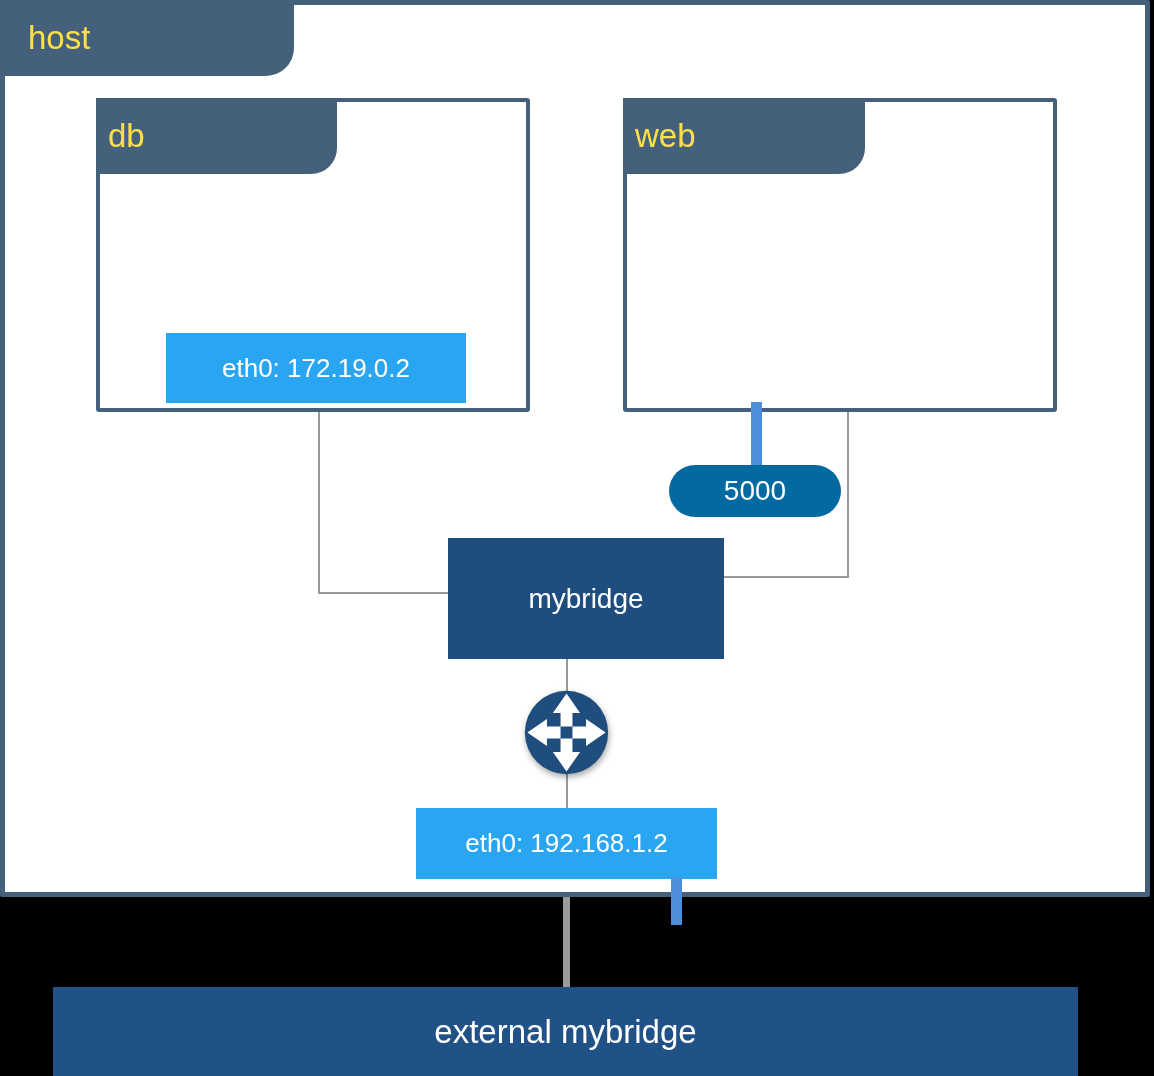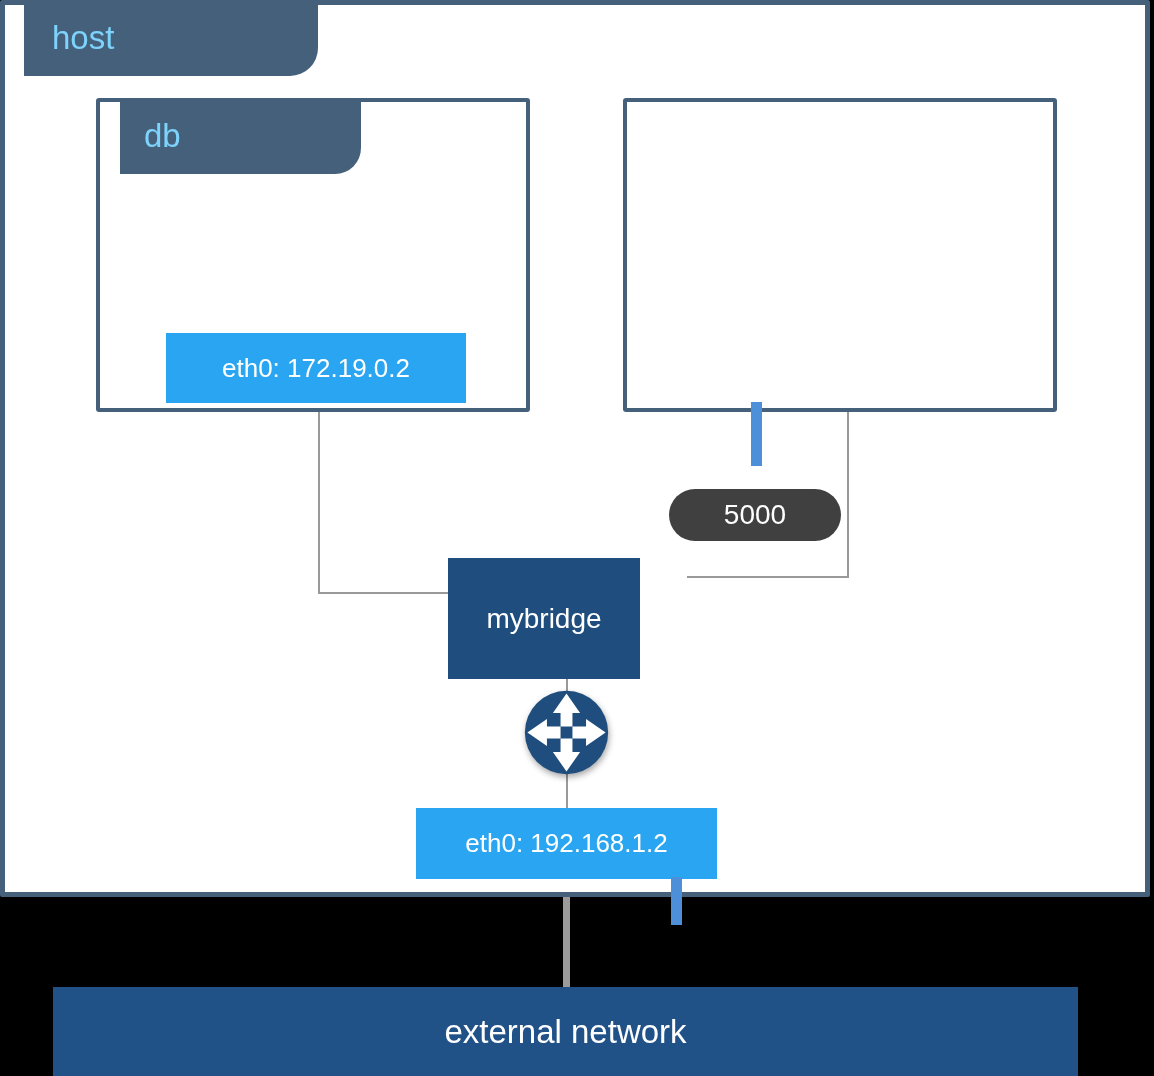--- a/index.html
+++ b/index.html
@@ -10,34 +10,34 @@
     position:relative; width:1154px; height:1076px;
     background:#000; overflow:hidden;
   }
 
   
   .host-box {
     position:absolute; left:0; top:0; width:1150px; height:897px;
     background:#fff; border:5px solid #45607A; border-radius:2px; z-index:0;
   }
   .tab {
-    position:absolute; background:#45607A; color:#7dd3fc;
+    position:absolute; background:#45607A; color:#fde047;
     display:flex; align-items:center; z-index:5;
-    border-radius:0 0 28px 0; font-size:33px;margin-left:24px;
+    border-radius:0 0 28px 0; font-size:33px;
   }
   .host-tab { left:0; top:0; width:294px; height:76px; padding-left:28px; }
 
   
   .cbox {
     position:absolute; width:434px; height:314px;
     background:#fff; border:4px solid #45607A; border-radius:3px; z-index:2;
   }
   .db-box  { left:96px;  top:98px; }
   .web-box { left:623px; top:98px; }
-  .cbox-tab { height:76px; width:241px; border-radius:0 0 26px 0; padding-left:24px; }
+  .cbox-tab { height:76px; width:241px; border-radius:0 0 26px 0; padding-left:12px; }
   .db-tab  { left:96px;  top:98px; }
   .web-tab { left:623px; top:98px; width:242px; }
 
   
   .iface {
     position:absolute; background:#2AA5F1; color:#fff;
     display:flex; align-items:center; justify-content:center;
     font-size:26px; z-index:6;
   }
   .db-iface   { left:166px; top:333px; width:300px; height:70px; }
@@ -53,30 +53,30 @@
   .conn-bridge-v { left:566px; top:655px; width:2px; height:155px; }
   .conn-ext-v    { left:563px; top:897px; width:7px; height:93px; background:#9b9b9b; }
 
   
   .pconn { position:absolute; background:#4E8FD9; }
   .conn-5000 { left:751px; top:402px; width:11px; height:64px; z-index:4; }
   .conn-8000 { left:671px; top:877px; width:11px; height:48px; z-index:8; }
 
   
   .pill {
-    position:absolute; background:#404040; color:#fff;
+    position:absolute; background:#0369a1; color:#fff;
     display:flex; align-items:center; justify-content:center;
-    font-size:28px; z-index:9;margin-top:24px;
+    font-size:28px; z-index:9;
   }
   .pill-5000 { left:669px; top:465px; width:172px; height:52px; border-radius:26px; }
   .pill-8000 { left:590px; top:923px; width:172px; height:55px; border-radius:28px; }
 
   
   .bridge-box {
-    position:absolute; left:448px; top:558px; width:192px; height:121px;
+    position:absolute; left:448px; top:538px; width:276px; height:121px;
     background:#1F4E7E; color:#fff; font-size:28px;
     display:flex; align-items:center; justify-content:center; z-index:6;
   }
 
   
   .router {
     position:absolute; left:524px; top:690px; width:85px; height:85px; z-index:4;
     filter:drop-shadow(1px 3px 3px rgba(0,0,0,0.35));
   }
 
@@ -104,35 +104,38 @@
   <div class="conn conn-bridge-v"></div>
   <div class="conn conn-ext-v"></div>
 
   <div class="cbox db-box"></div>
   <div class="tab cbox-tab db-tab">
     <span>db</span>
   </div>
   <div class="iface db-iface">eth0: 172.19.0.2</div>
 
   <div class="cbox web-box"></div>
+  <div class="tab cbox-tab web-tab">
+    <span>web</span>
+  </div>
 
   <div class="pconn conn-5000"></div>
   <div class="pill pill-5000">5000</div>
 
   <div class="bridge-box">mybridge</div>
 
   <svg class="router" viewBox="0 0 100 100">
     <circle cx="50" cy="50" r="49" fill="#1F4E7E"></circle>
     <g fill="#fff">
       <path d="M50 4 L66 27 L57 27 L57 43 L43 43 L43 27 L34 27 Z"></path>
       <path d="M50 96 L66 73 L57 73 L57 57 L43 57 L43 73 L34 73 Z"></path>
       <path d="M4 50 L27 34 L27 43 L43 43 L43 57 L27 57 L27 66 Z"></path>
       <path d="M96 50 L73 34 L73 43 L57 43 L57 57 L73 57 L73 66 Z"></path>
     </g>
   </svg>
 
   <div class="iface host-iface">eth0: 192.168.1.2</div>
 
   <div class="pconn conn-8000"></div>
 
-  <div class="ext-bar">external network</div>
+  <div class="ext-bar">external mybridge</div>
 
 </div>
 
 </body></html>

